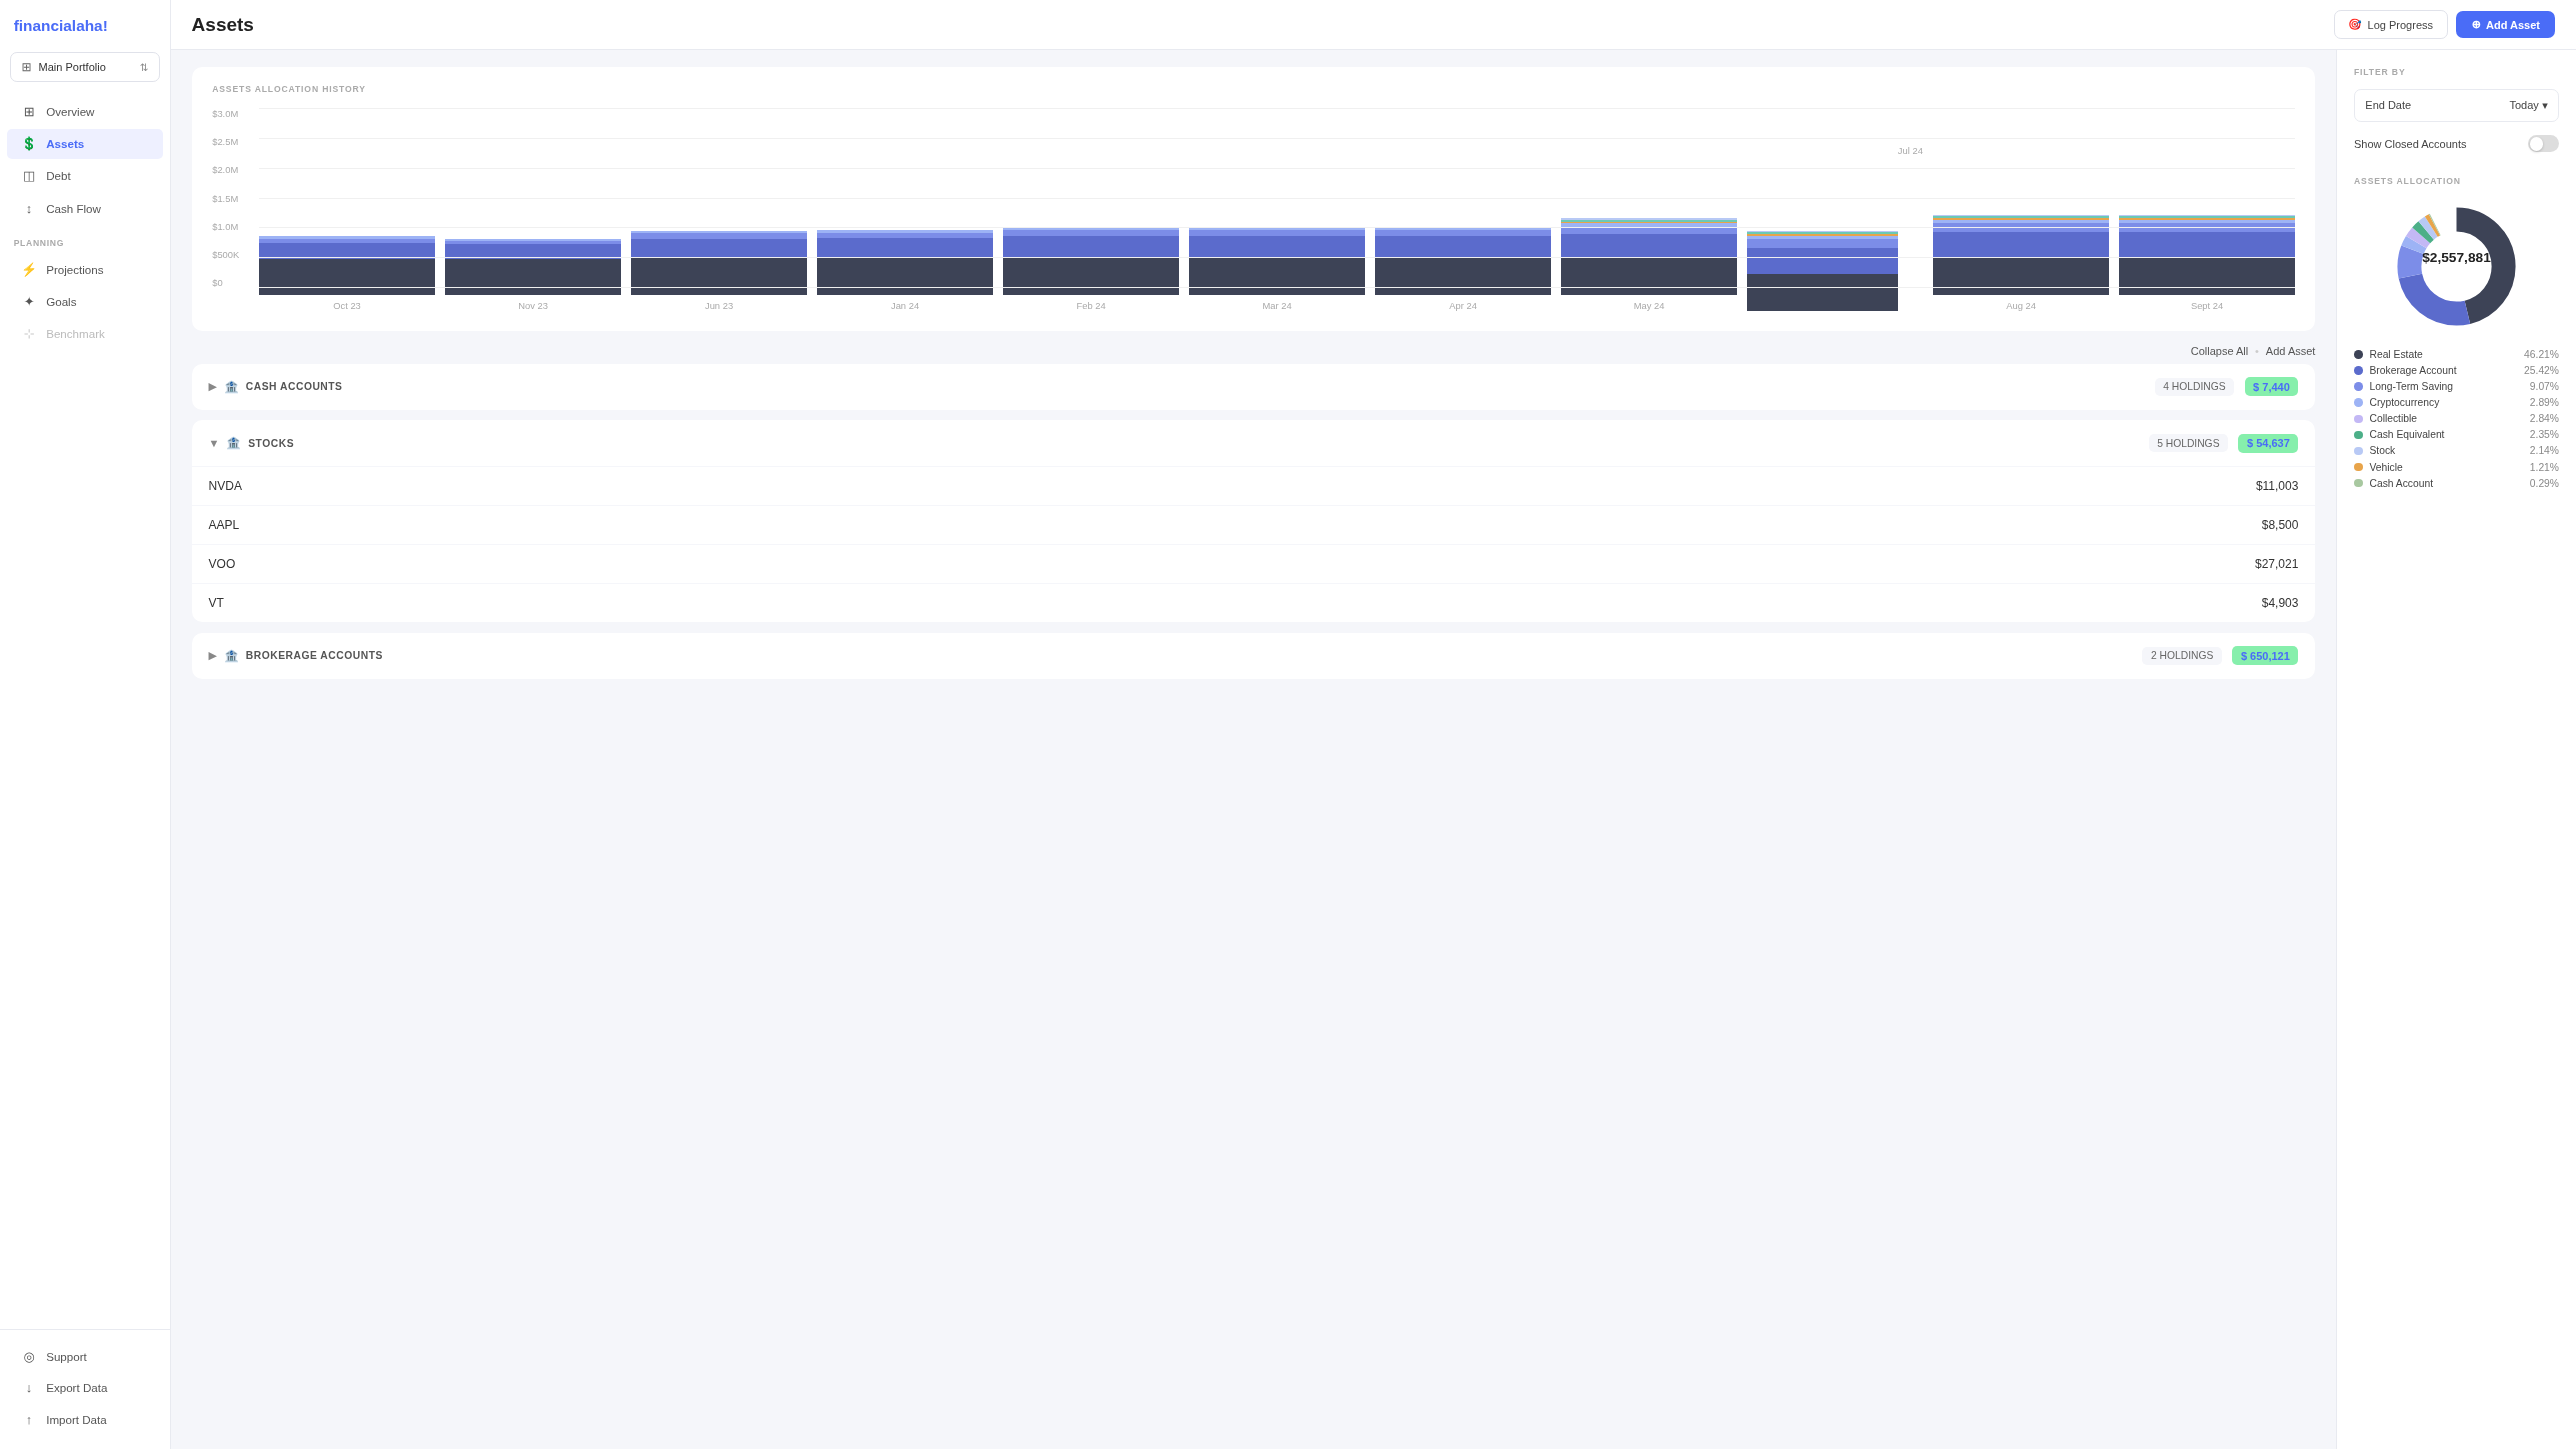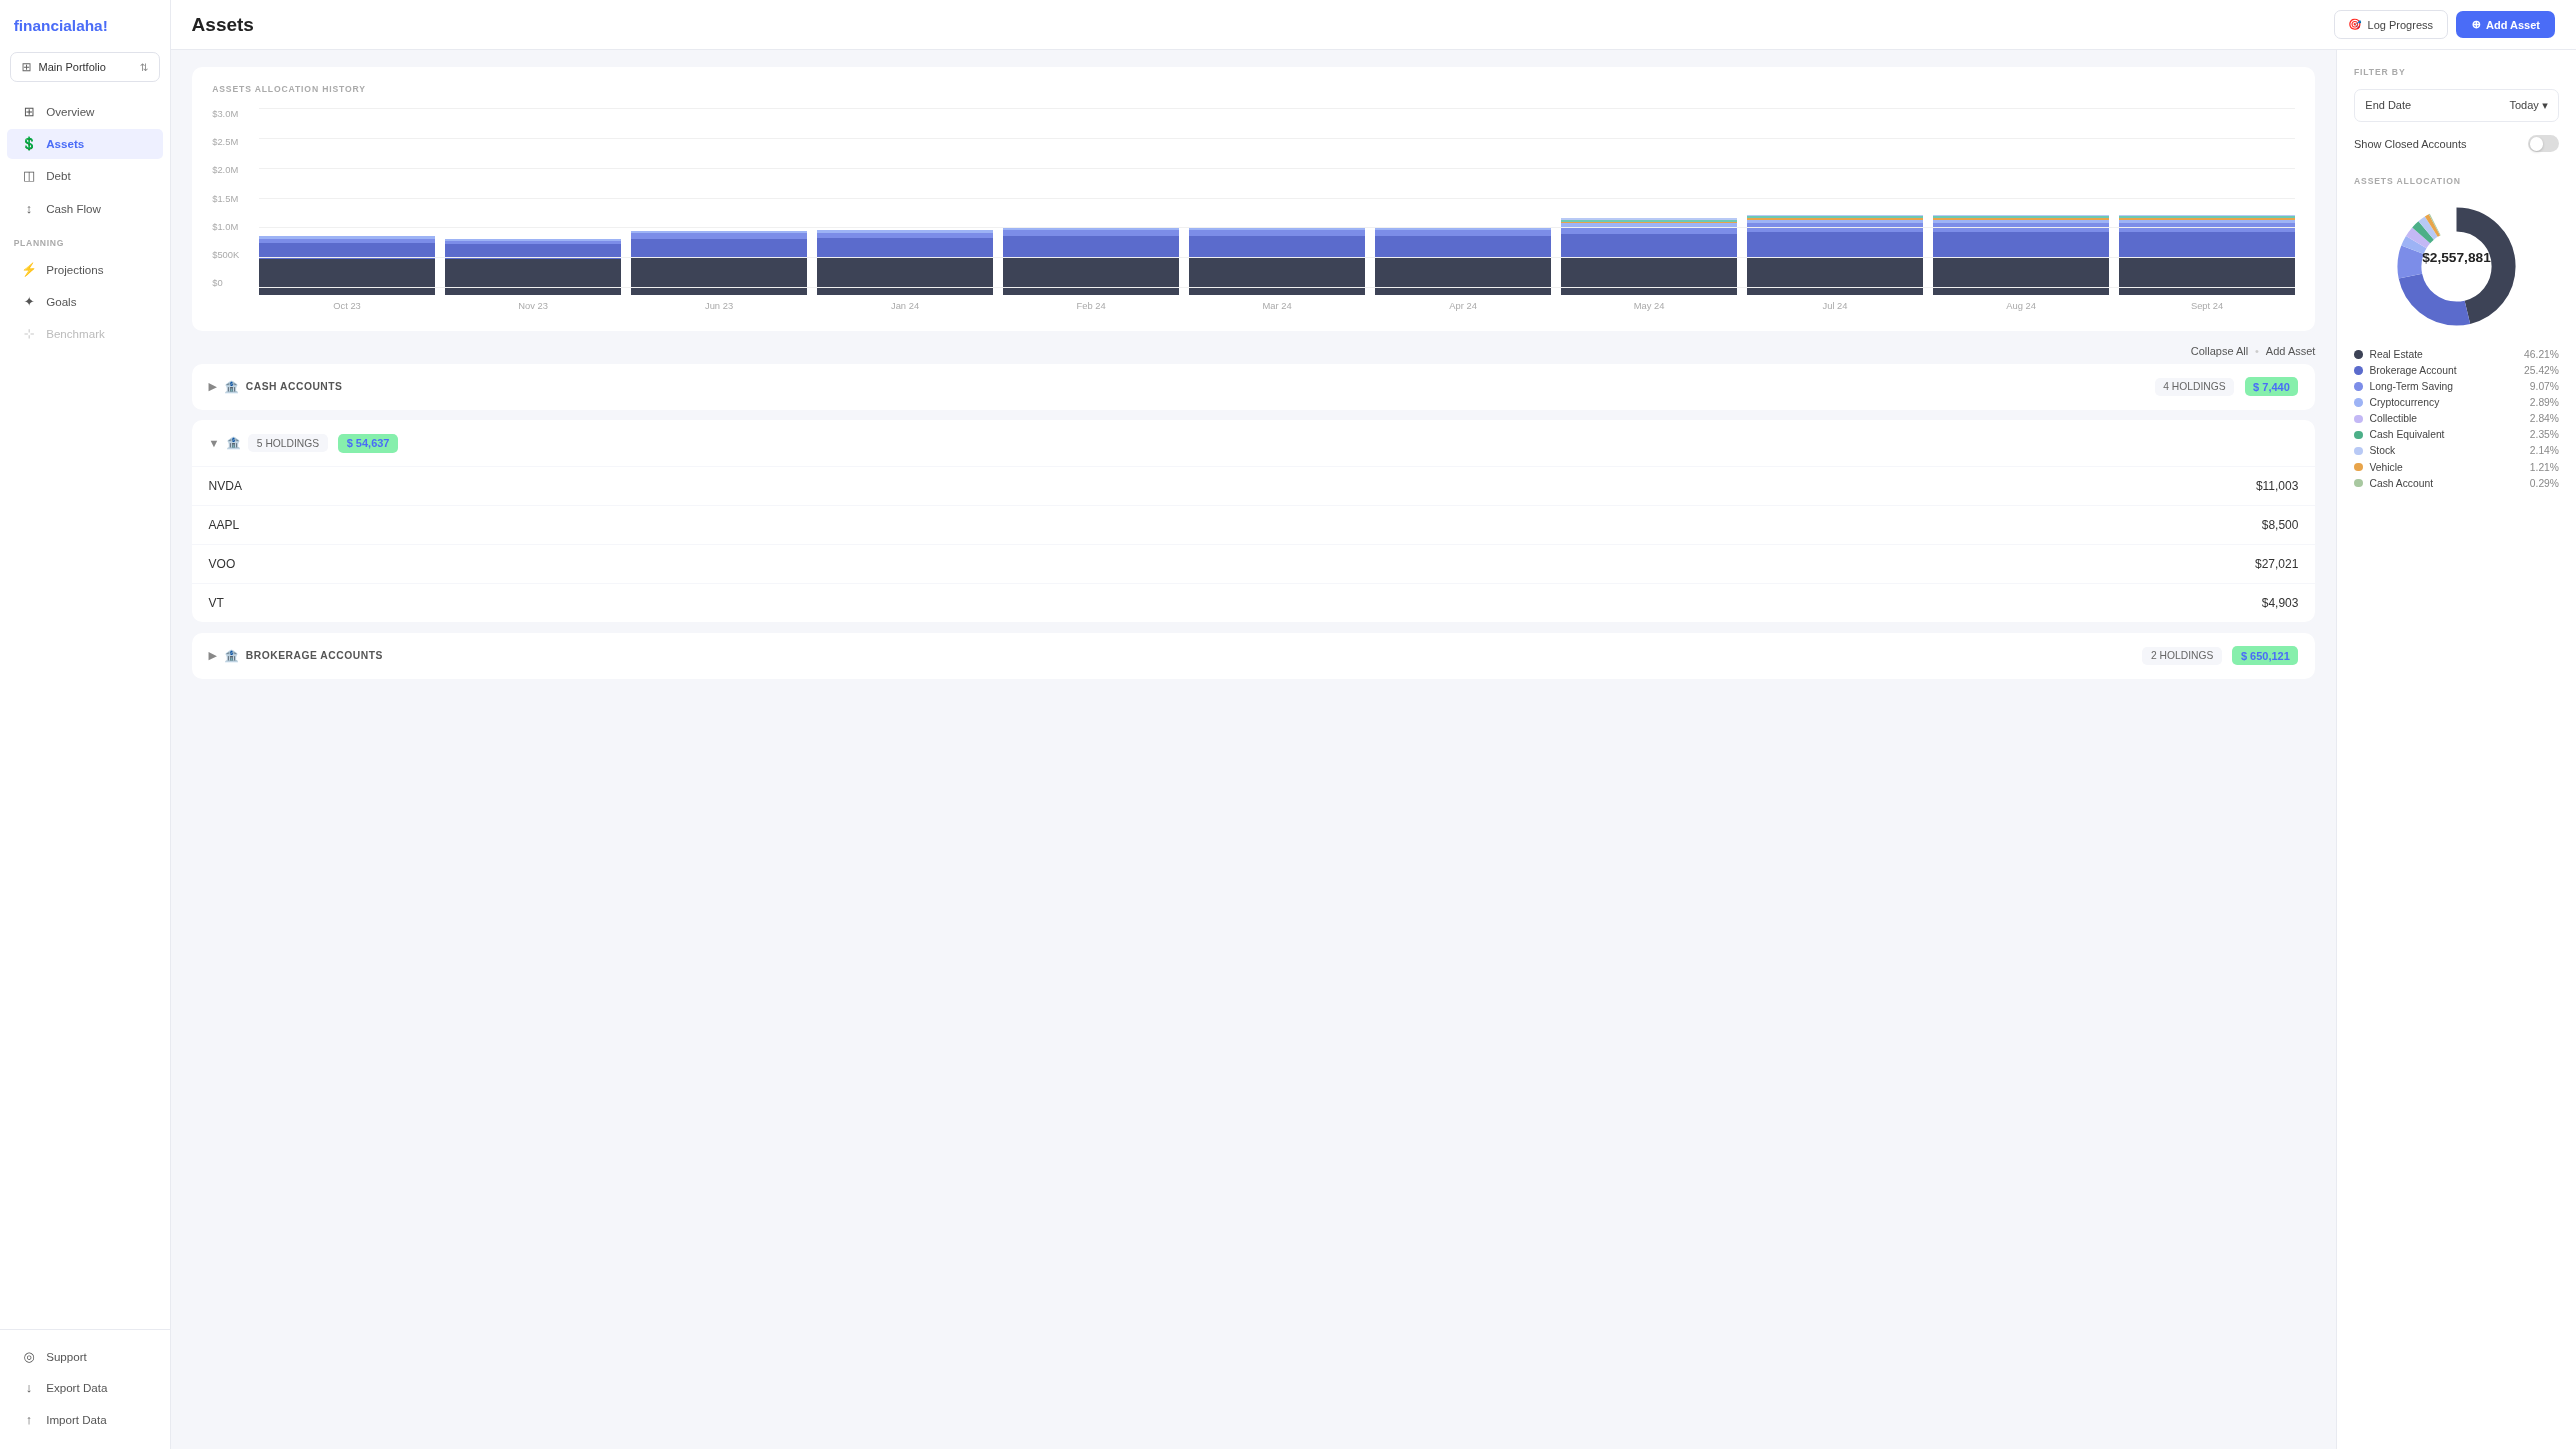--- a/index.html
+++ b/index.html
@@ -254,21 +254,21 @@
                     <div style="height: 37px; background: rgb(61, 67, 86); width: 100%;"></div>
                     <div style="height: 24px; background: rgb(91, 107, 204); width: 100%;"></div>
                     <div style="height: 6.9px; background: rgb(124, 141, 232); width: 100%;"></div>
                     <div style="height: 3.4px; background: rgb(157, 179, 245); width: 100%;"></div>
                     <div style="height: 1.7px; background: rgb(232, 164, 74); width: 100%;"></div>
                     <div style="height: 1.7px; background: rgb(107, 201, 181); width: 100%;"></div>
                     <div style="height: 1.7px; background: rgb(184, 201, 245); width: 100%;"></div>
                   </div>
                   <div style="font-size: 9.4px; color: rgb(170, 170, 170); margin-top: 5.1px; text-align: center; white-space: nowrap;">May 24</div>
                 </div>
-                <div style="flex: 1 1 0%; display: flex; flex-direction: column; align-items: center;">
+                <div style="flex: 1 1 0%; display: flex; flex-direction: row; align-items: flex-start;">
                   <div style="width: 100%; display: flex; flex-direction: column-reverse; height: 171px; justify-content: flex-start; align-items: stretch;">
                     <div style="height: 37px; background: rgb(61, 67, 86); width: 100%;"></div>
                     <div style="height: 26px; background: rgb(91, 107, 204); width: 100%;"></div>
                     <div style="height: 8.6px; background: rgb(124, 141, 232); width: 100%;"></div>
                     <div style="height: 3.4px; background: rgb(157, 179, 245); width: 100%;"></div>
                     <div style="height: 1.7px; background: rgb(232, 164, 74); width: 100%;"></div>
                     <div style="height: 1.7px; background: rgb(107, 201, 181); width: 100%;"></div>
                     <div style="height: 1.7px; background: rgb(184, 201, 245); width: 100%;"></div>
                   </div>
                   <div style="font-size: 9.4px; color: rgb(170, 170, 170); margin-top: 5.1px; text-align: center; white-space: nowrap;">Jul 24</div>
@@ -315,20 +315,21 @@
     <span class="category-icon">🏦</span>
     <span class="category-name">CASH ACCOUNTS</span>
     <span class="category-holdings">4 HOLDINGS</span>
     <span class="category-value">$ 7,440</span>
   </div>
           </div>
           <div class="asset-category">
             <div class="category-header">
     <span class="category-toggle">▼</span>
     <span class="category-icon">🏦</span>
+    <span class="category-name">STOCKS</span>
     <span class="category-holdings">5 HOLDINGS</span>
     <span class="category-value">$ 54,637</span>
   </div>
             <div class="stock-row">
         <span class="stock-name">NVDA</span>
         <span class="stock-value">$11,003</span>
       </div>
             <div class="stock-row">
         <span class="stock-name">AAPL</span>
         <span class="stock-value">$8,500</span>

